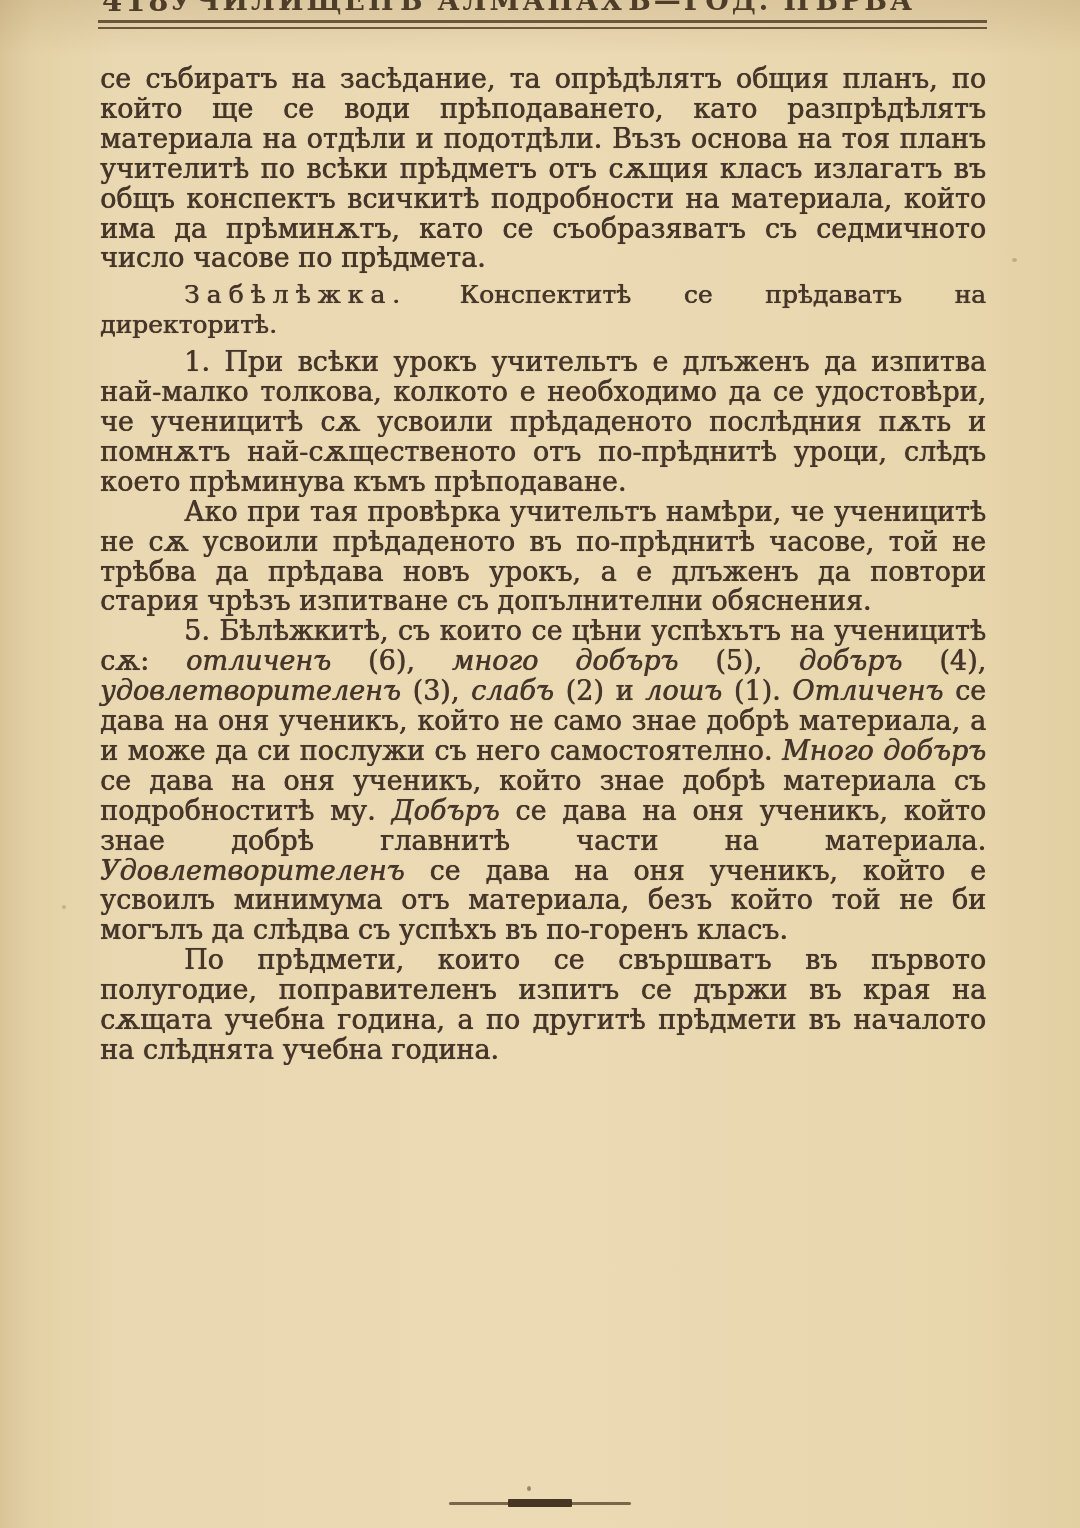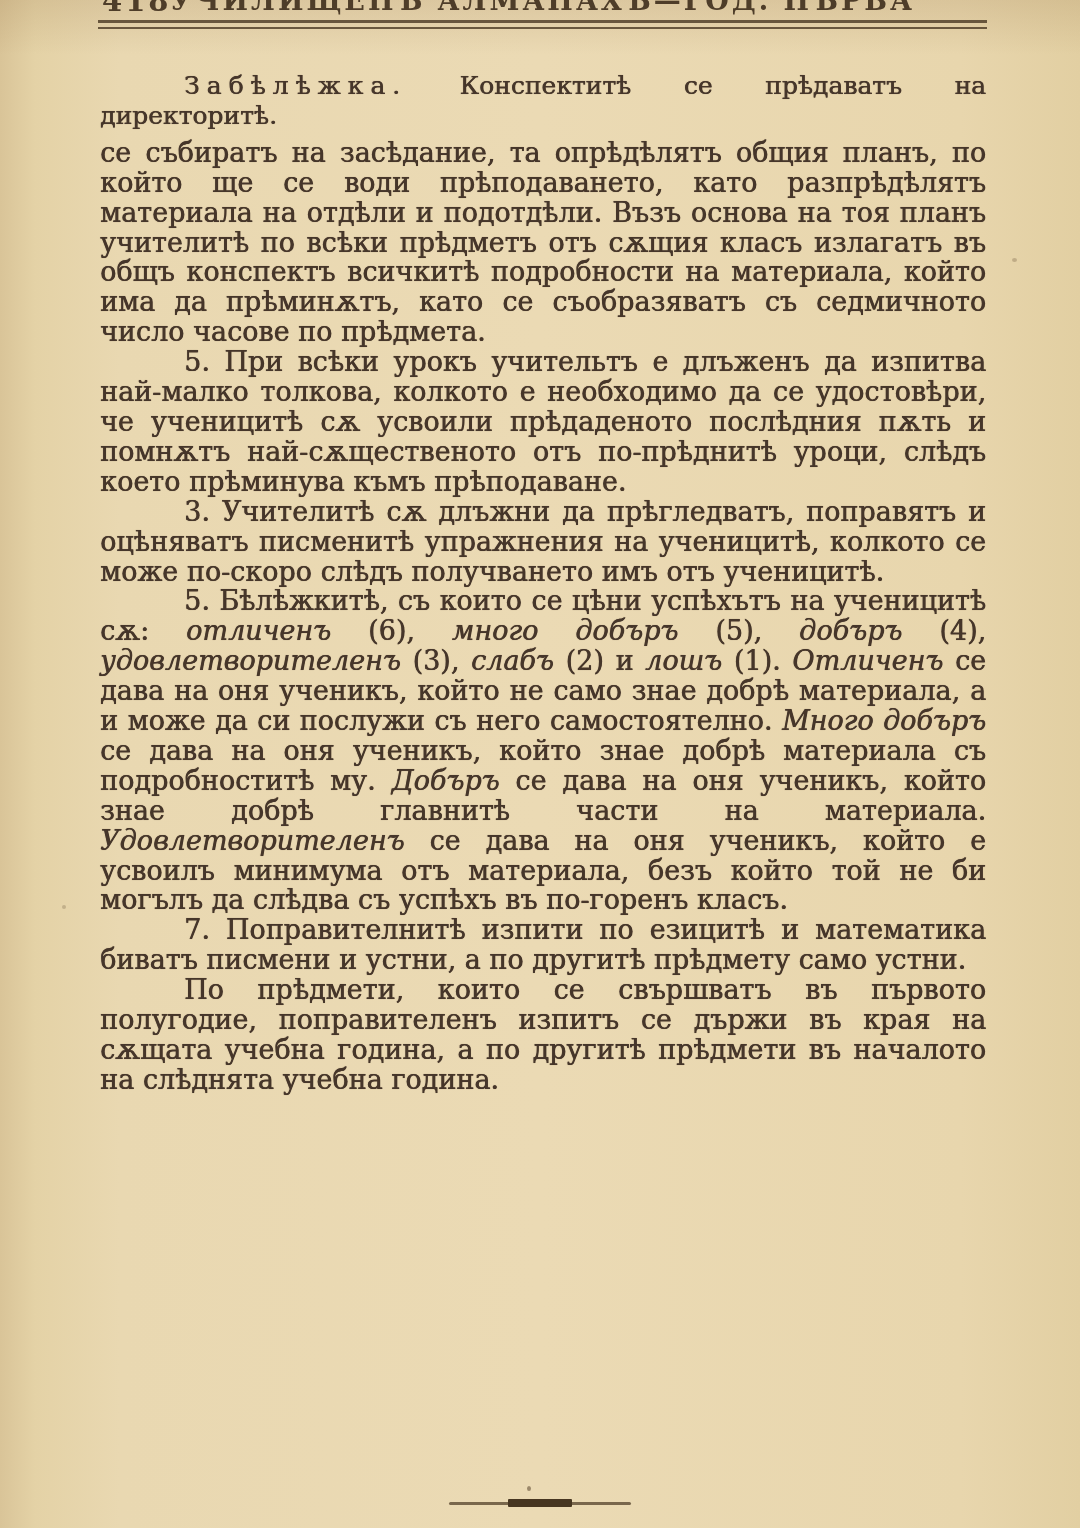--- a/index.html
+++ b/index.html
@@ -78,26 +78,25 @@
 <div class="page" style="--paper: #e8d6ae; --ink: #46362a; --rule: #54422c;">
 
   <div class="header-clip">
     <span class="page-number">418</span>
     <span class="running-title">УЧИЛИЩЕНЪ АЛМАНАХЪ—ГОД. ПЪРВА</span>
   </div>
 
   <div class="double-rule"></div>
 
   <div class="text-block">
+      <p class="para body"><span>се събиратъ на засѣдание, та опрѣдѣлятъ общия планъ, по който ще се води прѣподаването, като разпрѣдѣлятъ материала на отдѣли и подотдѣли. Възъ основа на тоя планъ учителитѣ по всѣки прѣдметъ отъ сѫщия класъ излагатъ въ общъ конспектъ всичкитѣ подробности на материала, който има да прѣминѫтъ, като се съобразяватъ съ седмичното число часове по прѣдмета.</span></p>
       <p class="para note indent"><span class="spaced">Забѣлѣжка.</span><span> Конспектитѣ се прѣдаватъ на директоритѣ.</span></p>
-      <p class="para body"><span>се събиратъ на засѣдание, та опрѣдѣлятъ общия планъ, по който ще се води прѣподаването, като разпрѣдѣлятъ материала на отдѣли и подотдѣли. Възъ основа на тоя планъ учителитѣ по всѣки прѣдметъ отъ сѫщия класъ излагатъ въ общъ конспектъ всичкитѣ подробности на материала, който има да прѣминѫтъ, като се съобразяватъ съ седмичното число часове по прѣдмета.</span></p>
-      <p class="para body indent"><span>5. При всѣки урокъ учительтъ е длъженъ да изпитва най-малко толкова, колкото е необходимо да се удостовѣри, че ученицитѣ сѫ усвоили прѣдаденото послѣдния пѫть и помнѫтъ най-сѫщественото отъ по-прѣднитѣ уроци, слѣдъ което прѣминува къмъ прѣподаване.</span></p>
-      <p class="para body indent"><span>3. Учителитѣ сѫ длъжни да прѣгледватъ, поправятъ и оцѣняватъ писменитѣ упражнения на ученицитѣ, колкото се може по-скоро слѣдъ получването имъ отъ ученицитѣ.</span></p>
+      <p class="para body indent"><span>1. При всѣки урокъ учительтъ е длъженъ да изпитва най-малко толкова, колкото е необходимо да се удостовѣри, че ученицитѣ сѫ усвоили прѣдаденото послѣдния пѫть и помнѫтъ най-сѫщественото отъ по-прѣднитѣ уроци, слѣдъ което прѣминува къмъ прѣподаване.</span></p>
+      <p class="para body indent"><span>Ако при тая провѣрка учительтъ намѣри, че ученицитѣ не сѫ усвоили прѣдаденото въ по-прѣднитѣ часове, той не трѣбва да прѣдава новъ урокъ, а е длъженъ да повтори стария чрѣзъ изпитване съ допълнителни обяснения.</span></p>
       <p class="para body indent"><span>5. Бѣлѣжкитѣ, съ които се цѣни успѣхътъ на ученицитѣ сѫ: </span><i class="it">отличенъ</i><span> (6), </span><i class="it">много добъръ</i><span> (5), </span><i class="it">добъръ</i><span> (4), </span><i class="it">удовлетворителенъ</i><span> (3), </span><i class="it">слабъ</i><span> (2) и </span><i class="it">лошъ</i><span> (1). </span><i class="it">Отличенъ</i><span> се дава на оня ученикъ, който не само знае добрѣ материала, а и може да си послужи съ него самостоятелно. </span><i class="it">Много добъръ</i><span> се дава на оня ученикъ, който знае добрѣ материала съ подробноститѣ му. </span><i class="it">Добъръ</i><span> се дава на оня ученикъ, който знае добрѣ главнитѣ части на материала. </span><i class="it">Удовлетворителенъ</i><span> се дава на оня ученикъ, който е усвоилъ минимума отъ материала, безъ който той не би могълъ да слѣдва съ успѣхъ въ по-горенъ класъ.</span></p>
-      <p class="para body indent"><span>7. Поправителнитѣ изпити по езицитѣ и математика биватъ писмени и устни, а по другитѣ прѣдмету само устни.</span></p>
       <p class="para body indent"><span>По прѣдмети, които се свършватъ въ първото полугодие, поправителенъ изпитъ се държи въ края на сѫщата учебна година, а по другитѣ прѣдмети въ началото на слѣднята учебна година.</span></p>
     </div>
 
   <div class="divider">
     <div class="thin"></div>
     <div class="thick"></div>
   </div>
 
   <div class="speck s1"></div>
   <div class="speck s2"></div>

